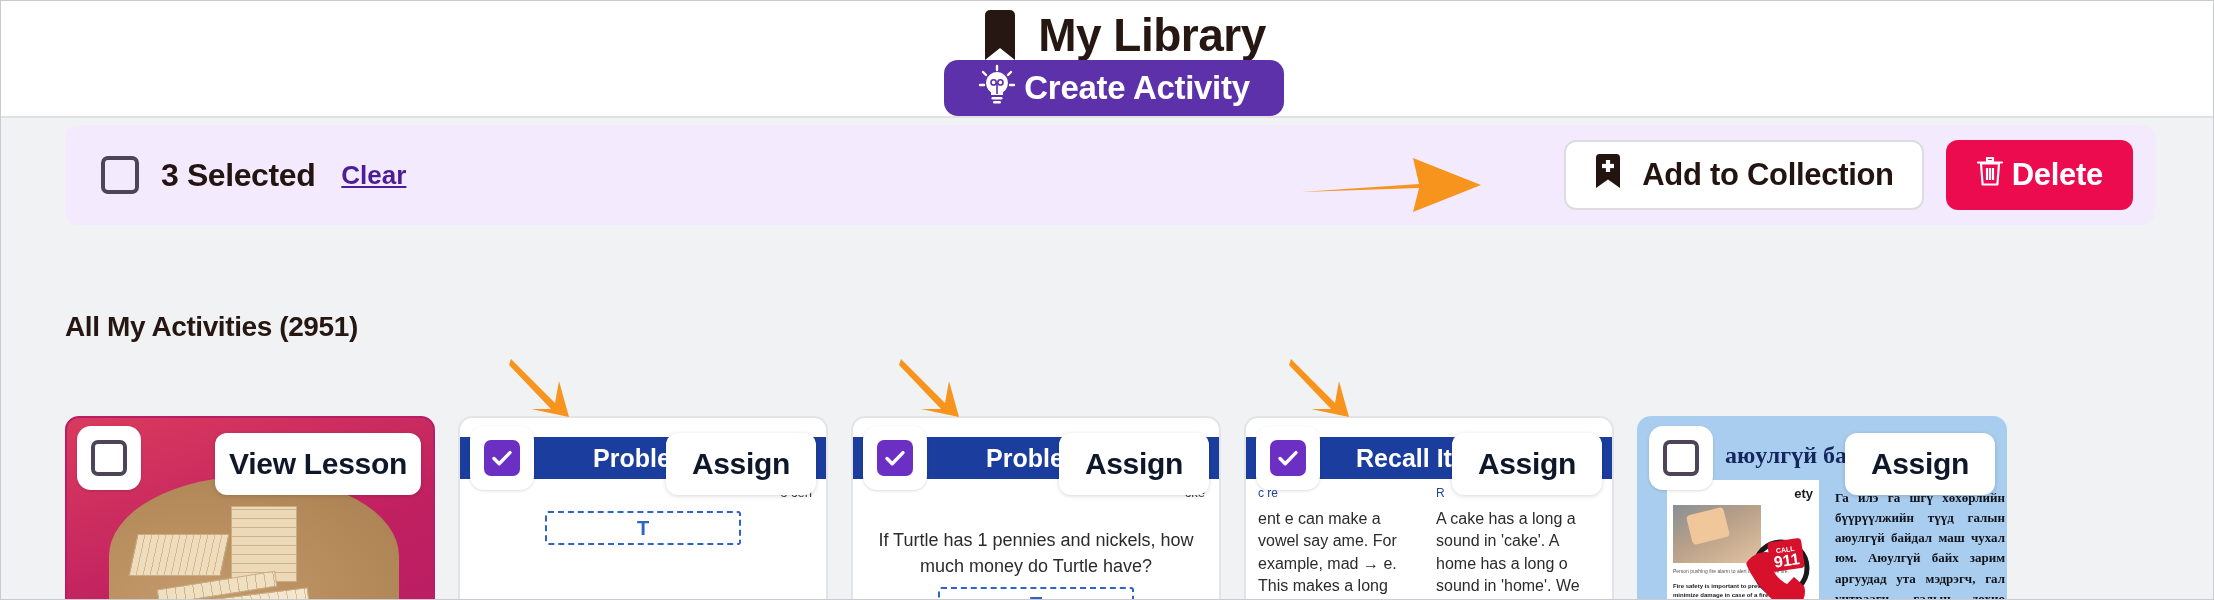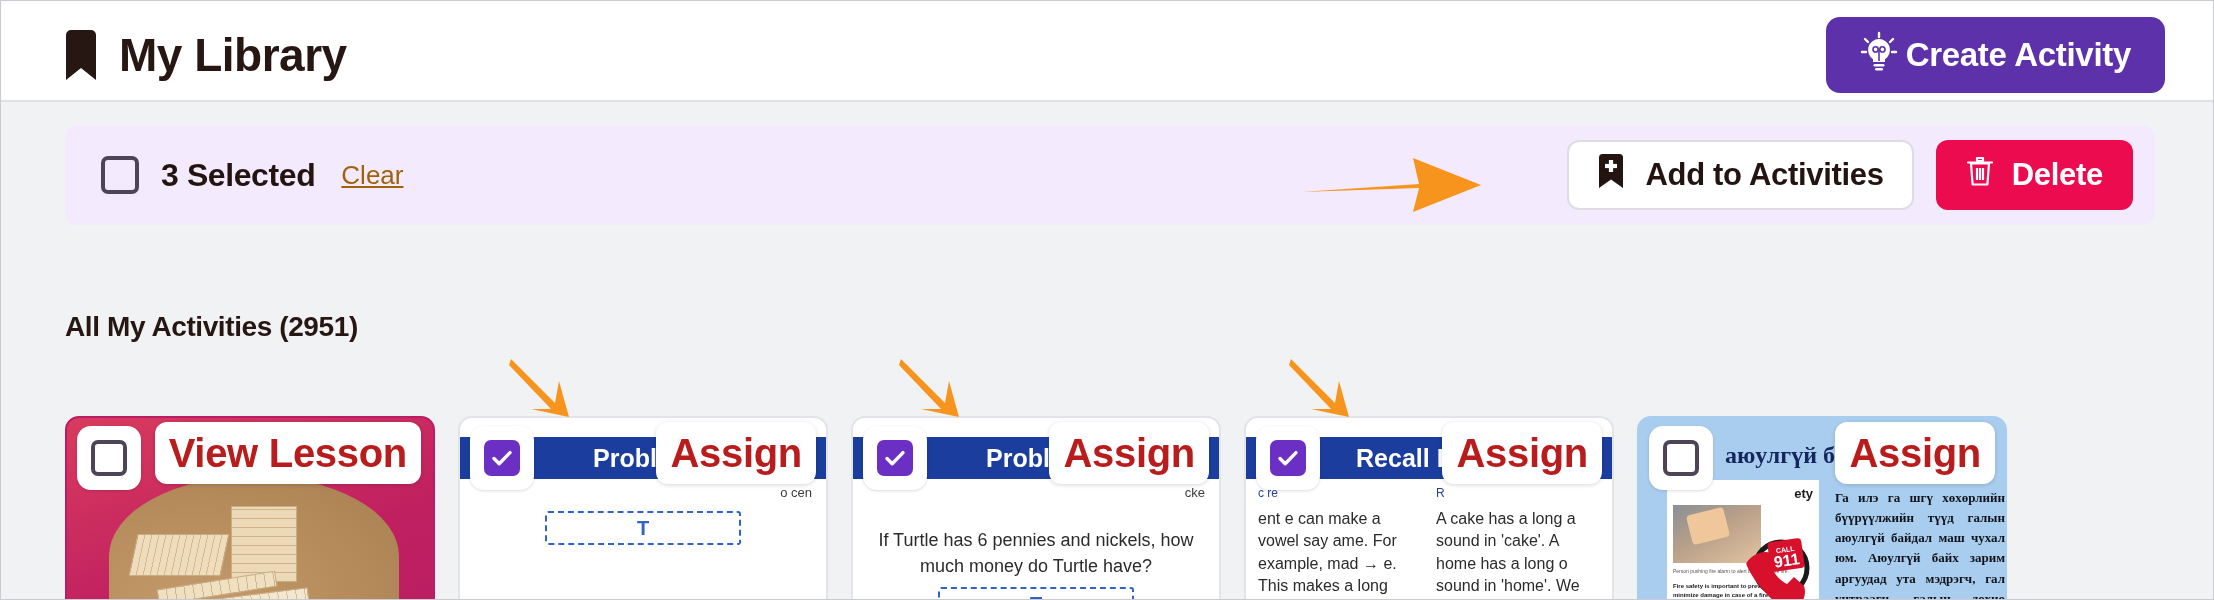--- a/index.html
+++ b/index.html
@@ -13,25 +13,26 @@
     position: relative;
     width: 2214px; height: 600px;
     background: #f1f2f4;
     border: 1px solid #c9cbd0;
     overflow: hidden;
   }
 
   
   .header {
     position: absolute; top: 0; left: 0;
-    width: 2212px; height: 101px;
+    width: 2212px; height: 117px;
     background: #ffffff;
     border-bottom: 2px solid #dfe1e6;
     display: flex; align-items: center;
     padding: 9px 28px 0 62px;
+    flex-direction: column;
   }
   .header-left { display: flex; align-items: center; gap: 20px; }
   .bookmark-icon { width: 36px; height: 50px; display:block; }
   .page-title {
     font-size: 46px; font-weight: 700; color: #261713;
     letter-spacing: -0.5px; line-height: 1;
   }
   .header-spacer { flex: 1; }
   .create-activity-btn {
     display: flex; align-items: center; gap: 8px;
@@ -60,40 +61,40 @@
     border: 4px solid #4d4458;
     border-radius: 7px;
     background: transparent;
     cursor: pointer; flex: none;
   }
   .sel-count {
     font-size: 32px; font-weight: 700; color: #231410;
     margin-left: 22px; letter-spacing: -0.4px; white-space: nowrap;
   }
   .sel-clear {
-    font-size: 26px; font-weight: 400; color: #a16207;
+    font-size: 26px; font-weight: 700; color: #4c1d95;
     text-decoration: underline;
     margin-left: 26px; cursor: pointer; white-space: nowrap;
   }
   .sel-spacer { flex: 1; }
 
   .add-collection-btn {
     display: flex; align-items: center; gap: 20px;
     background: #ffffff;
     border: 2px solid #dcdce2;
     border-radius: 12px;
     height: 70px; padding: 0 28px;
     font-size: 31px; font-weight: 700; color: #231410;
     letter-spacing: -0.3px;
     cursor: pointer; white-space: nowrap;
   }
   .bookmark-plus-icon { width: 28px; height: 34px; flex: none; }
 
   .delete-btn {
-    display: flex; align-items: center; gap: 18px;
+    display: flex; align-items: center; gap: 8px;
     background: #ed0b50;
     border: none; border-radius: 12px;
     height: 70px; padding: 0 30px;
     margin-left: 22px;
     font-size: 31px; font-weight: 700; color: #ffffff;
     letter-spacing: -0.3px;
     cursor: pointer; white-space: nowrap;
   }
   .trash-icon { width: 28px; height: 32px; flex: none; }
 
@@ -241,26 +242,26 @@
     width: 36px; height: 36px; border-radius: 7px;
     border: 4px solid #4d4458; background: transparent;
   }
   .cb.checked {
     background: #6b2fc4; border-color: #6b2fc4;
     display: flex; align-items: center; justify-content: center;
   }
   .cb.checked svg { width: 24px; height: 24px; }
 
   .card-action-btn {
-    position: absolute; right: 10px; top: 4px;
+    position: absolute; right: 10px; top: 15px;
     min-width: 150px; height: 62px;
     background: #ffffff; border-radius: 12px;
     display: flex; align-items: center; justify-content: center;
     box-shadow: 0 1px 4px rgba(0,0,0,.16);
-    font-size: 40px; font-weight: 700; color: #b91c1c;
+    font-size: 30px; font-weight: 700; color: #0f172a;
     letter-spacing: -0.3px;
     z-index: 6; cursor: pointer; padding: 0 14px; white-space: nowrap;
   }
   .card-action-btn.wide { min-width: 196px; right: 12px; }
 
   
   .arrow { position: absolute; z-index: 30; pointer-events: none; }
   #arrow-add-collection { left: 1300px; top: 155px; width: 180px; height: 56px; }
   #arrow-card2 { left: 508px; top: 358px; width: 62px; height: 58px; }
   #arrow-card3 { left: 898px; top: 358px; width: 62px; height: 58px; }
@@ -312,21 +313,21 @@
     <div class="sel-spacer"></div>
 
     <button class="add-collection-btn">
       <span>
         <svg class="bookmark-plus-icon" viewBox="0 0 28 34" aria-hidden="true">
           <path d="M2 3.5A3.5 3.5 0 0 1 5.5 0h17A3.5 3.5 0 0 1 26 3.5V34l-12-8.6L2 34Z" fill="#231410"></path>
           <rect x="11.9" y="6" width="4.2" height="12" fill="#ffffff"></rect>
           <rect x="8" y="9.9" width="12" height="4.2" fill="#ffffff"></rect>
         </svg>
       </span>
-      <span>Add to Activities</span>
+      <span>Add to Collection</span>
     </button>
 
     <button class="delete-btn">
       <span>
         <svg class="trash-icon" viewBox="0 0 28 32" aria-hidden="true">
           <g stroke="#ffffff" stroke-width="2.2" fill="none" stroke-linejoin="round">
             <path d="M11 3h6v3h-6z"></path>
             <line x1="2" y1="7.5" x2="26" y2="7.5" stroke-linecap="round"></line>
             <path d="M5 8.5h18l-1.6 21H6.6Z"></path>
             <line x1="11" y1="13" x2="11" y2="25"></line>
@@ -370,21 +371,21 @@
           </svg>
         </div>
       </div>
       <div class="card-action-btn">Assign</div>
     </div>
 
     <div class="card">
       <div class="ws-header">Problem</div>
       <div class="ws-body">
         <div class="ws-top-line">cke</div>
-        <div class="ws-question">If Turtle has 6 pennies and nickels, how much money do Turtle have?</div>
+        <div class="ws-question">If Turtle has 1 pennies and nickels, how much money do Turtle have?</div>
         <div class="ws-answer-box">T</div>
       </div>
       <div class="card-check-wrap">
         <div class="cb checked">
           <svg viewBox="0 0 24 24" aria-hidden="true">
             <path d="M4 12.5l5.2 5.2L20 6.6" stroke="#ffffff" stroke-width="3.4" fill="none" stroke-linecap="round" stroke-linejoin="round"></path>
           </svg>
         </div>
       </div>
       <div class="card-action-btn">Assign</div>

